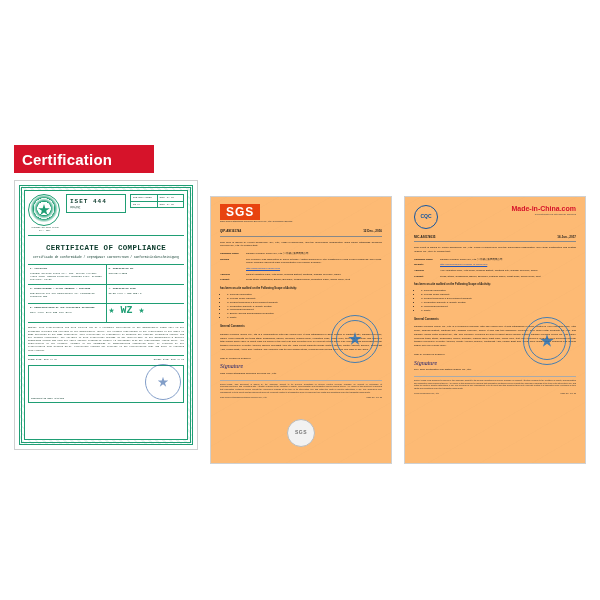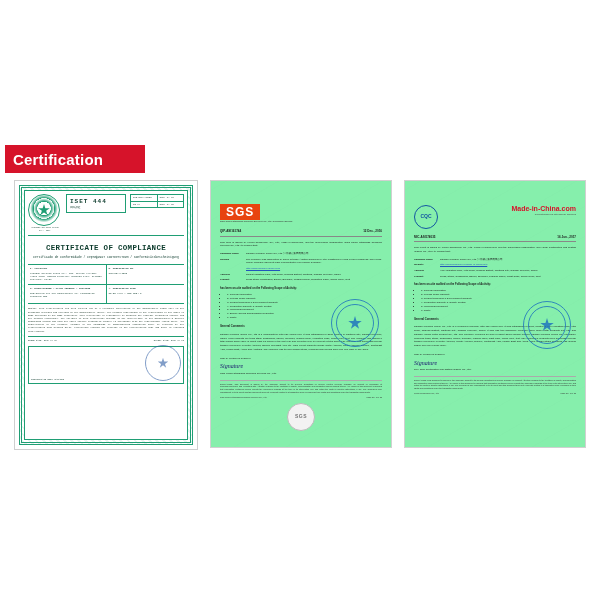--- a/index.html
+++ b/index.html
@@ -17,21 +17,21 @@
   .page {
     position: relative;
     width: 600px;
     height: 600px;
     background: #ffffff;
   }
 
   
   .banner {
     position: absolute;
-    left: 5px;
+    left: 14px;
     top: 145px;
     width: 140px;
     height: 28px;
     background: #d6132a;
     display: flex;
     align-items: center;
     text-align: right;
   }
   .banner-title {
     color: #ffffff;
@@ -230,27 +230,28 @@
     content: "";
     position: absolute; left: 50%; top: 50%;
     width: 11px; height: 11px; margin: -5.5px 0 0 -5.5px;
     background: #1d4f9c;
     clip-path: polygon(50% 0%, 61% 35%, 98% 35%, 68% 57%, 79% 91%, 50% 70%, 21% 91%, 32% 57%, 2% 35%, 39% 35%);
   }
 
   
   .rep {
     border: 1px solid #d0d0d0;
-    background: #86efac;
-    padding: 24px 9px;
+    background: #fdba74;
+    padding: 8px 9px;
     box-sizing: border-box;
     font-size: 2.6px;
     line-height: 1.45;
     color: #1a1a1a;
     position: relative;
+    margin-top: 16px;
   }
   .rep-head {
     display: flex;
     align-items: flex-start;
     justify-content: space-between;
     margin-bottom: 6px;
   }
   .sgs-logo {
     background: #e8430f;
     color: #ffffff;
@@ -464,20 +465,30 @@
             <div class="fcell">
               <span class="flabel">3. MANUFACTURER / PLANT ADDRESS / LOCATION</span>
               <span class="fval">Registered for the Manufacture of:
 Foundation Produced MWM</span>
             </div>
             <div class="fcell">
               <span class="flabel">4. CERTIFICATE MARK</span>
               <span class="fval">IS EN 1090 / ISO 3834-2</span>
             </div>
           </div>
+          <div class="frow">
+            <div class="fcell">
+              <span class="flabel">5. IDENTIFICATION OF THE APPLICABLE STANDARDS</span>
+              <span class="fval">GB/T 19001-2016
+ISO 9001:2015</span>
+            </div>
+            <div class="fcell">
+              <span class="c1-mark">★ WZ ★</span>
+            </div>
+          </div>
         </div>
 
         <div class="c1-note">REMARK: This certification has been carried out by a voluntary application of the manufacturer based only on the documents proposed and provided by the manufacturer itself. The product highlighted is the requirement of the Order of ISET according to the ISET regulation. This certificate is responsible to maintain the internal production control and the product conformity. The validity of this certificate depends on the surveillance of the manufacturer's quality management system and upon the other factory production control in accordance with the requirements listed above. Any modification of the product, changes of the standards or manufacturing conditions shall be reported to the certification body without delay. Certificate remains the property of the certification body and shall be returned upon request.</div>
 
         <div class="c1-foot">
           <span>ISSUE DATE: 2021-04-06</span>
           <span>EXPIRY DATE: 2024-04-05</span>
         </div>
 
         <div class="c1-sign">

